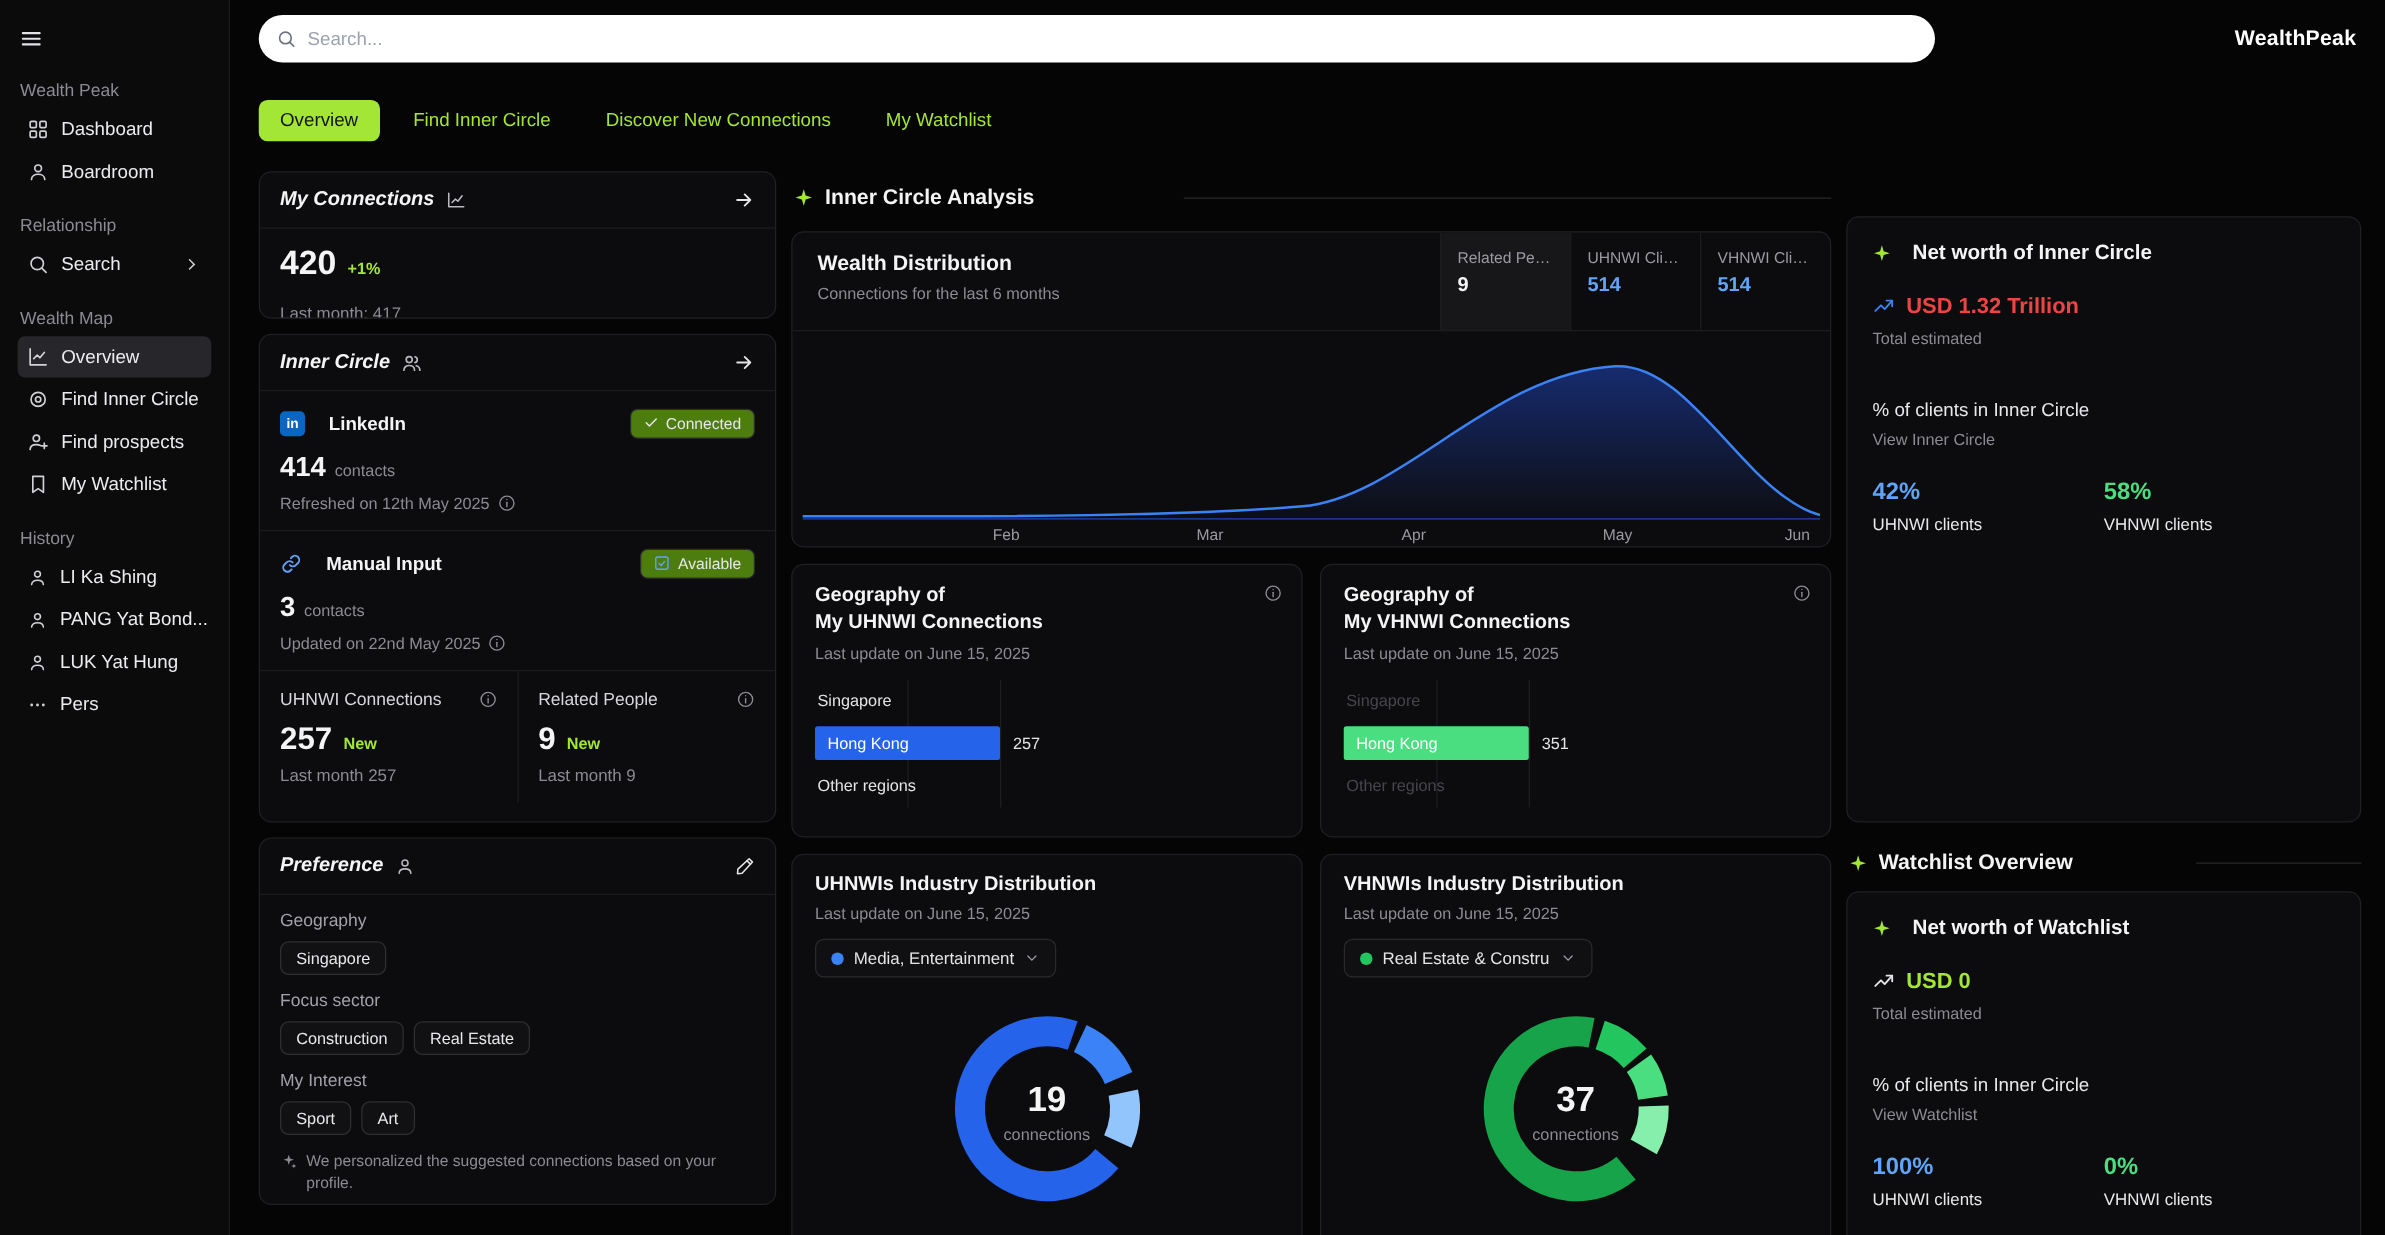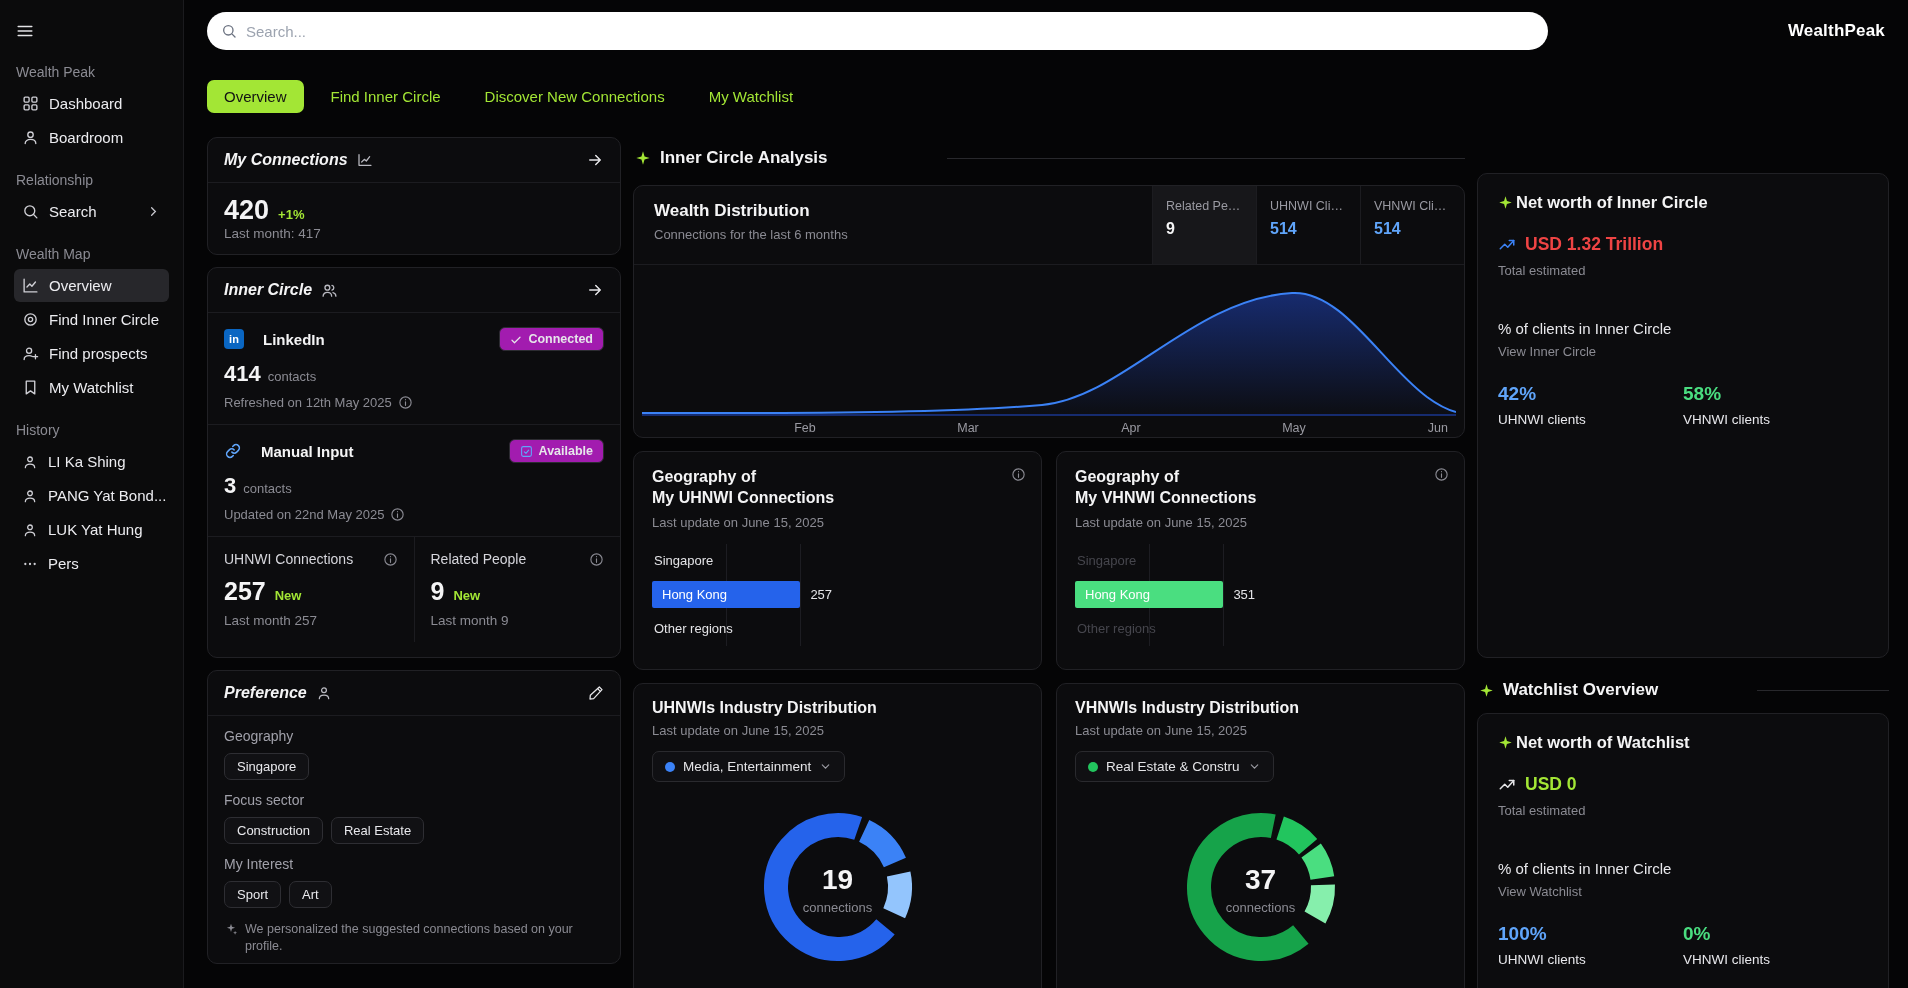--- a/index.html
+++ b/index.html
@@ -40,28 +40,28 @@
   .col1 { width:414px; min-width:414px; display:flex; flex-direction:column; gap:12px; }
   .chead { display:flex; align-items:center; gap:9px; padding:13px 16px; border-bottom:1px solid #1c1c20;font-style:italic; }
   .chead .ctitle { font-size:16px; font-weight:700; }
   .chead .right { margin-left:auto; color:#e4e4e7; cursor:pointer; }
   .card-mc { height:118px; }
   .mc-body { padding:12px 16px; }
   .bigrow { display:flex; align-items:baseline; gap:9px; }
   .big { font-size:27px; font-weight:700; }
   .delta { color:#a3e635; font-size:13px; font-weight:600; }
   .muted { color:#8b8b93; font-size:13.5px; }
-  .mc-body .muted { margin-top:0; }
+  .mc-body .muted { margin-top:17px; }
 
   .card-ic { height:391px; }
   .ic-sec { padding:14px 16px; border-bottom:1px solid #1c1c20; }
   .src-row { display:flex; align-items:center; gap:19px; }
   .src-name { font-size:15px; font-weight:600; }
-  .badge { margin-left:auto; display:inline-flex; align-items:flex-end; gap:6px; padding:4px 10px;
-    background:#a21caf; border:1px solid #2c2c31; border-radius:6px; font-size:12.5px; color:#e6e6ea;font-weight:bold; }
+  .badge { margin-left:auto; display:inline-flex; align-items:flex-start; gap:6px; padding:4px 10px;
+    background:#4d7c0f; border:1px solid #2c2c31; border-radius:6px; font-size:12.5px; color:#e6e6ea; }
   .contacts { display:flex; align-items:baseline; gap:7px; margin-top:10px; }
   .contacts .num { font-size:22px; font-weight:700; }
   .contacts .lbl { font-size:13px; color:#8b8b93; }
   .refresh { display:flex; align-items:center; gap:6px; margin-top:8px; color:#8b8b93; font-size:13px; }
   .li-icon { width:20px; height:20px; background:#0a66c2; border-radius:4px; color:#fff; font-size:11px;
     font-weight:700; display:flex; align-items:center; justify-content:center; }
   .stats { display:flex; }
   .stat { flex:1; padding:14px 16px; }
   .stat + .stat { border-left:1px solid #1c1c20; }
   .stat-h { display:flex; align-items:center; font-size:14px; color:#d6d6dc; }
@@ -131,21 +131,21 @@
     justify-content:center; gap:4px; }
   .donut-center .v { font-size:28px; font-weight:700; }
   .donut-center .l { font-size:13px; color:#8b8b93; }
 
   
   .col3 { flex:1; display:flex; flex-direction:column; }
   .col3 .spacer { height:36px; }
   .nw-card { padding:19px 20px; }
   .card-nw1 { height:485px; }
   .card-nw2 { height:300px; margin-top:12px; }
-  .nw-head { display:flex; align-items:center; gap:3px; font-size:16.5px; font-weight:700; }
+  .nw-head { display:flex; align-items:center; gap:17px; font-size:16.5px; font-weight:700; }
   .nw-amount { display:flex; align-items:center; gap:9px; margin-top:22px; font-size:17.5px; font-weight:700; }
   .nw-amount.blue { color:#ef4444; }
   .nw-amount.lime { color:#a3e635; }
   .nw-note { color:#8b8b93; font-size:13px; margin-top:8px; }
   .nw-sec { margin-top:42px; font-size:15px; color:#e8e8ec; }
   .nw-link { color:#8b8b93; font-size:13px; margin-top:7px; cursor:pointer; }
   .nw-pcts { display:flex; margin-top:24px; }
   .nw-pct { flex:1; }
   .pct-val { font-size:19px; font-weight:700; }
   .pct-val.blue { color:#60a5fa; }

